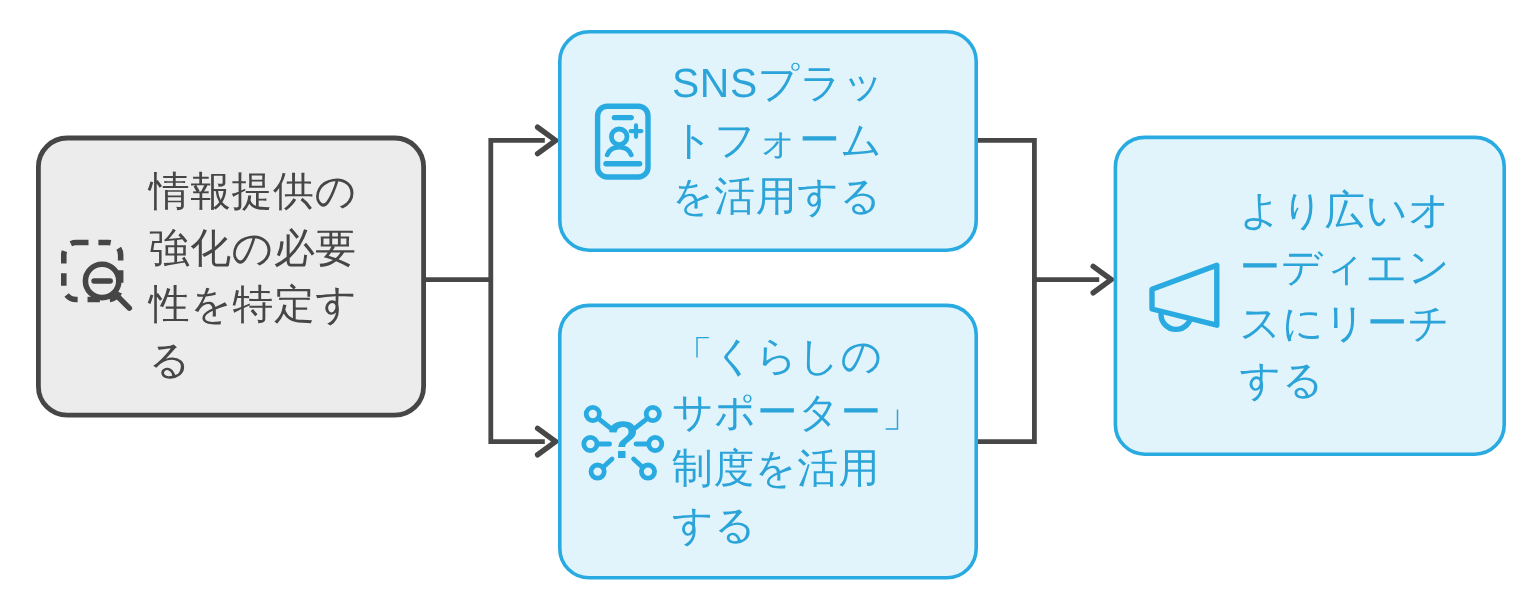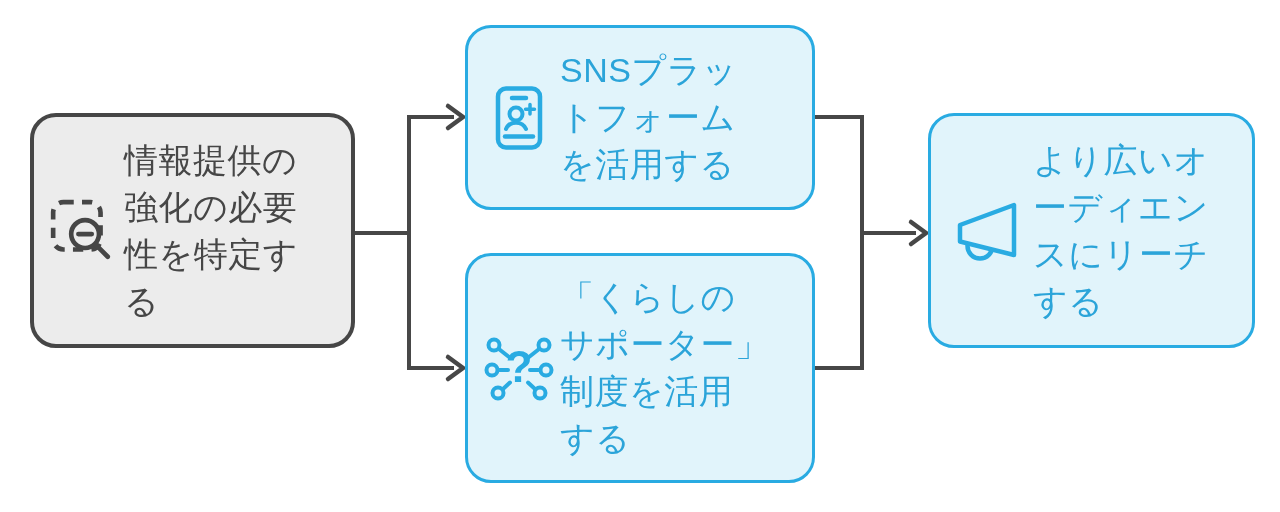--- a/index.html
+++ b/index.html
@@ -15,21 +15,21 @@
   .node .label{
     white-space:pre-line;font-size:34px;line-height:47px;letter-spacing:0.5px;
   }
   .node.gray{background:#ececec;border:4px solid #464646;color:#464646;}
   .node.blue{background:#e1f4fb;border:3.5px solid #29abe2;color:#2ba4d9;}
   .icon{flex:none;display:flex;align-items:center;justify-content:center;}
 
   #node-identify{left:30px;top:113px;width:325px;height:235px;padding-left:14px;gap:8px;}
   #node-sns{left:465px;top:25px;width:350px;height:185px;padding-left:26px;gap:16px;}
   #node-supporter{left:465px;top:253px;width:350px;height:230px;padding-left:16px;gap:6px;}
-  #node-reach{left:928px;top:113px;width:327px;height:235px;padding-left:20px;gap:8px;}
+  #node-reach{left:928px;top:113px;width:327px;height:267px;padding-left:20px;gap:8px;}
 </style>
 </head>
 <body>
 
 <div class="canvas">
 
   <svg class="connectors" viewBox="0 0 1280 512" xmlns="http://www.w3.org/2000/svg">
     <g stroke="#474747" stroke-width="4" fill="none">
 
       <path d="M355 233 H409"></path>

